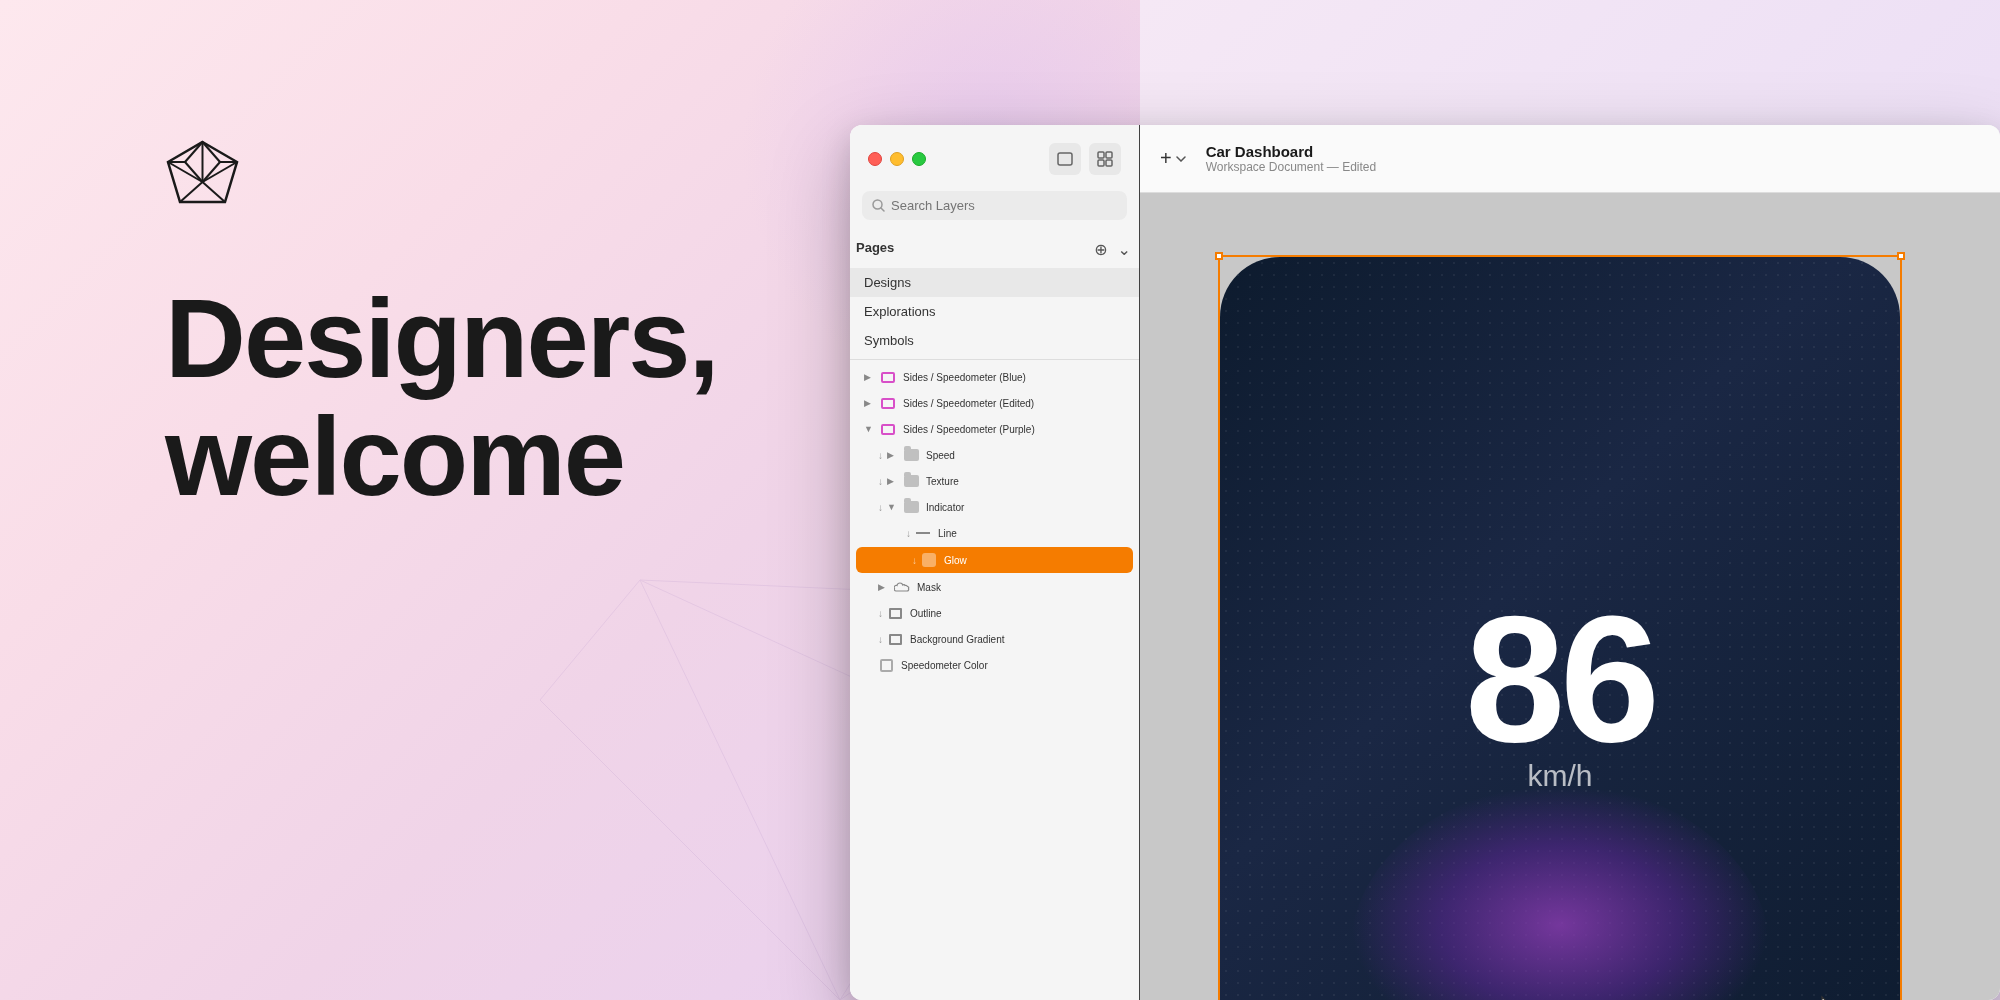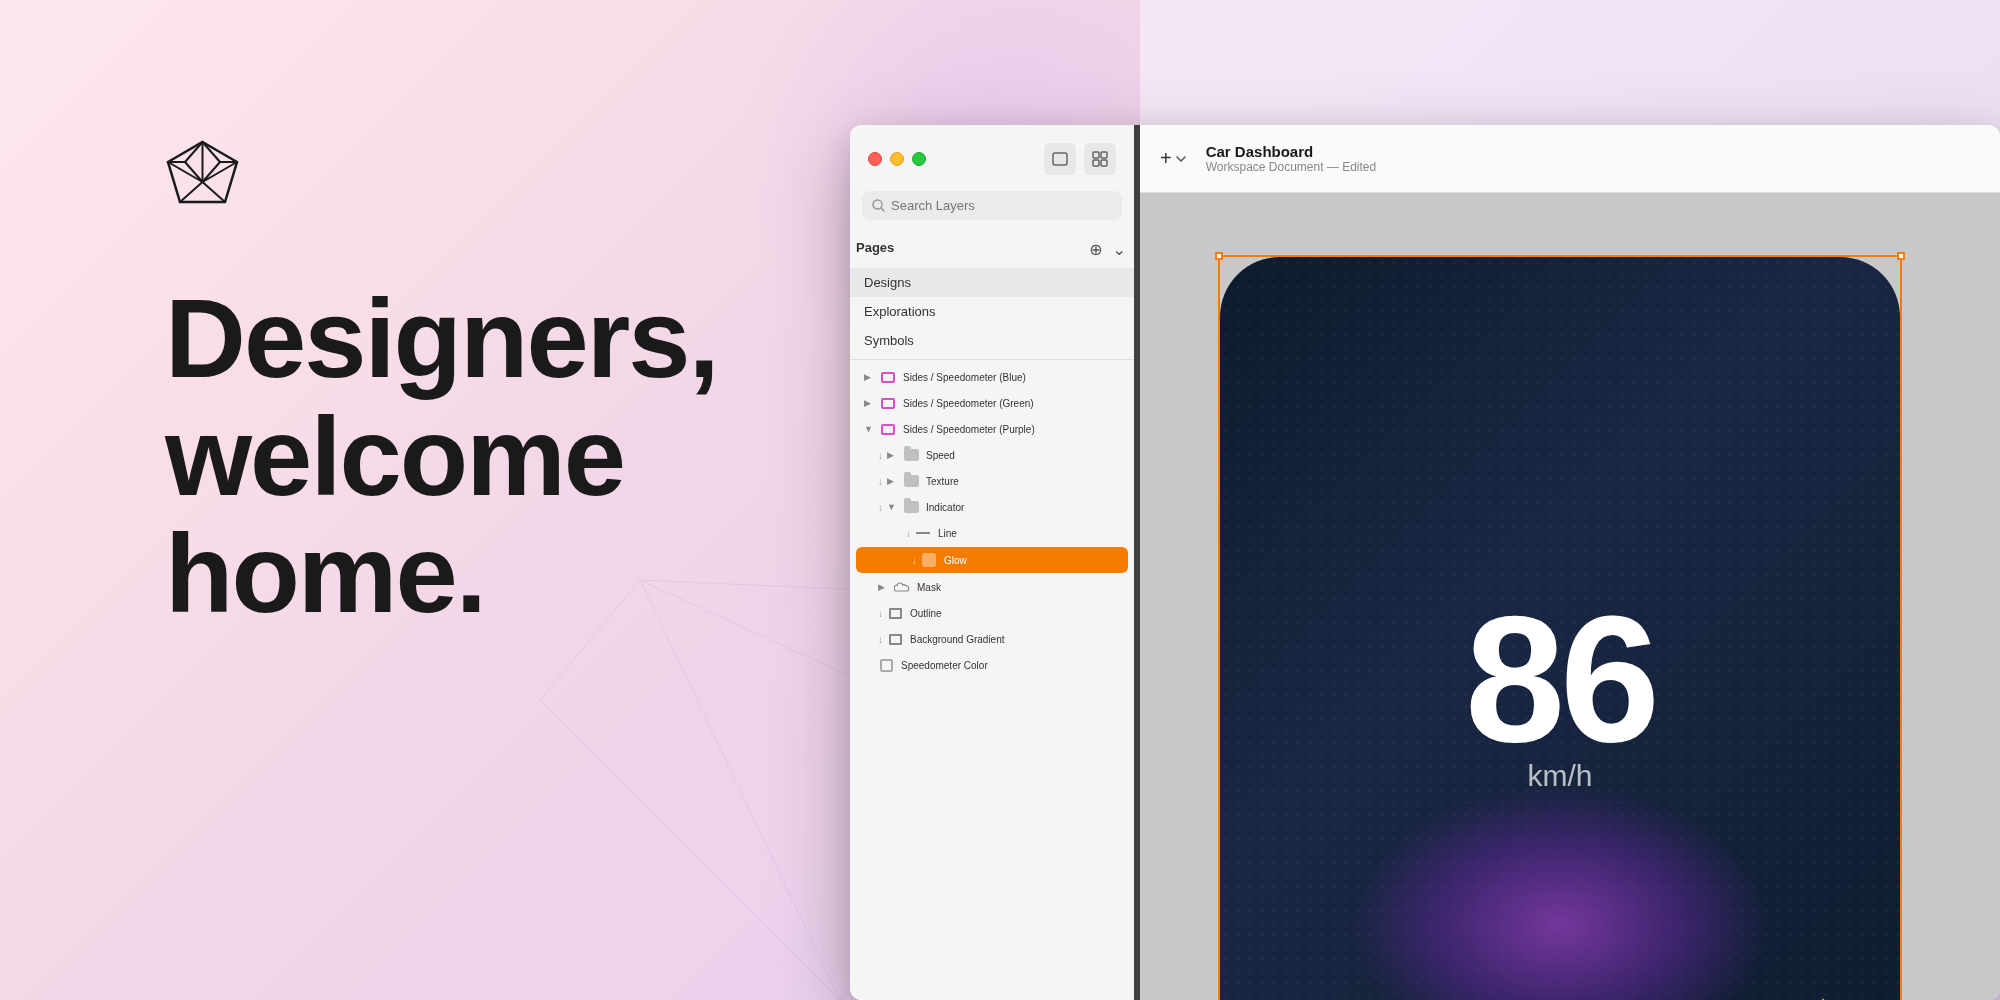--- a/index.html
+++ b/index.html
@@ -77,21 +77,21 @@
       box-shadow: 0 30px 80px rgba(0,0,0,0.25), 0 10px 30px rgba(0,0,0,0.15);
       overflow: hidden;
       display: flex;
     }
 
     
     .sidebar {
       width: 290px;
       min-width: 290px;
       background: #f5f5f5;
-      border-right: 6px solid #404040;
+      border-right: 1px solid #404040;
       display: flex;
       flex-direction: column;
     }
 
     
     .traffic-lights {
       display: flex;
       align-items: center;
       gap: 8px;
       padding: 18px 18px 12px 18px;
@@ -482,21 +482,20 @@
       <line x1="20" y1="22" x2="37.5" y2="2" stroke="#1a1a1a" stroke-width="2"></line>
       <line x1="55" y1="22" x2="37.5" y2="2" stroke="#1a1a1a" stroke-width="2"></line>
       <line x1="20" y1="22" x2="37.5" y2="42" stroke="#1a1a1a" stroke-width="2"></line>
       <line x1="55" y1="22" x2="37.5" y2="42" stroke="#1a1a1a" stroke-width="2"></line>
     </svg>
   </div>
 
   <div class="hero-text">
     <div>Designers,</div>
     <div>welcome</div>
-    <div>home.</div>
   </div>
 </div>
 
 <div class="bg-right"></div>
 
 <div class="app-window">
 
   <div class="sidebar">
 
     <div class="traffic-lights">
@@ -551,21 +550,21 @@
             <div class="icon-symbol"></div>
           </span>
         <span class="layer-name">Sides / Speedometer (Blue)</span>
       </div>
 
       <div class="layer-item">
         <span class="layer-chevron">▶</span>
         <span class="layer-icon">
             <div class="icon-symbol"></div>
           </span>
-        <span class="layer-name">Sides / Speedometer (Green)</span>
+        <span class="layer-name">Sides / Speedometer (Edited)</span>
       </div>
 
       <div class="layer-item">
         <span class="layer-chevron">▼</span>
         <span class="layer-icon">
             <div class="icon-symbol"></div>
           </span>
         <span class="layer-name">Sides / Speedometer (Purple)</span>
       </div>
 

